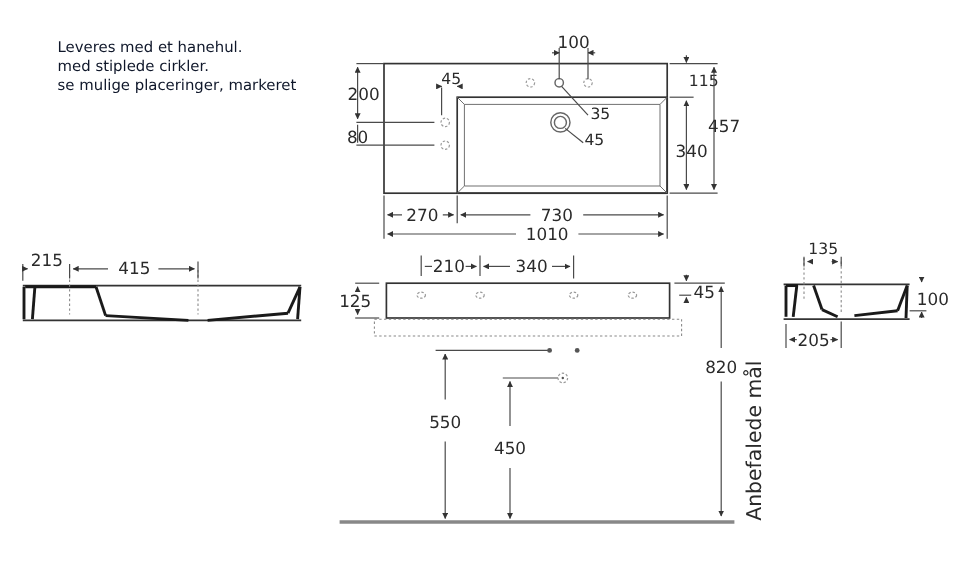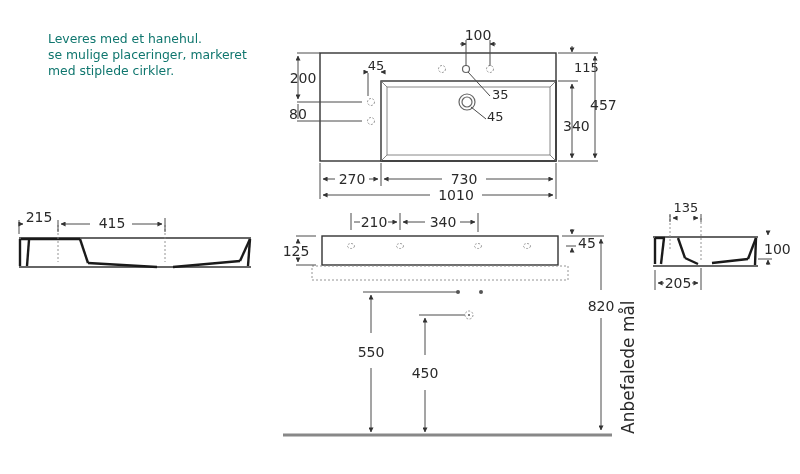--- a/index.html
+++ b/index.html
@@ -1,38 +1,38 @@
 <!DOCTYPE html>
 <html><head>
 <meta charset="utf-8">
 <style>
   html,body{margin:0;padding:0;background:#ffffff;}
   body{width:800px;height:474px;position:relative;overflow:hidden;font-family:"DejaVu Sans",sans-serif;}
-  .note{position:absolute;left:48px;top:31px;font-size:12.4px;line-height:16px;color:#0f766e;}
+  .note{position:absolute;left:48px;top:31px;font-size:12.4px;line-height:16px;color:#0f172a;}
   .note div{white-space:nowrap;}
   svg{position:absolute;left:0;top:0;}
   .dim{font-family:"DejaVu Sans",sans-serif;font-size:14px;fill:#2a2a2a;}
   .dims{font-family:"DejaVu Sans",sans-serif;font-size:13px;fill:#2a2a2a;}
   .ln{stroke:#4a4a4a;stroke-width:1;fill:none;}
   .thin{stroke:#6a6a6a;stroke-width:0.8;fill:none;}
   .body{stroke:#333;stroke-width:1.4;fill:none;}
   .dash{stroke:#888;stroke-width:0.9;fill:none;stroke-dasharray:2 2;}
   .hole{stroke:#999;stroke-width:1;fill:none;stroke-dasharray:2 1.5;}
   .solidhole{stroke:#666;stroke-width:1.2;fill:none;}
   .thick{stroke:#1a1a1a;stroke-width:2.4;fill:none;}
   .floor{stroke:#888;stroke-width:3;}
   .vtext{font-family:"DejaVu Sans",sans-serif;font-size:17px;fill:#2a2a2a;}
 </style>
 </head>
 <body>
 
 <div class="note">
   <div>Leveres med et hanehul.</div>
+  <div>med stiplede cirkler.</div>
   <div>se mulige placeringer, markeret</div>
-  <div>med stiplede cirkler.</div>
 </div>
 
 <svg width="800" height="474" viewBox="0 0 800 474">
   <defs>
     <marker id="ar" viewBox="0 0 6 6" refX="5.5" refY="3" markerWidth="5" markerHeight="5" orient="auto-start-reverse">
       <path d="M0,0 L6,3 L0,6 z" fill="#333"></path>
     </marker>
   </defs>
 
   <g>

